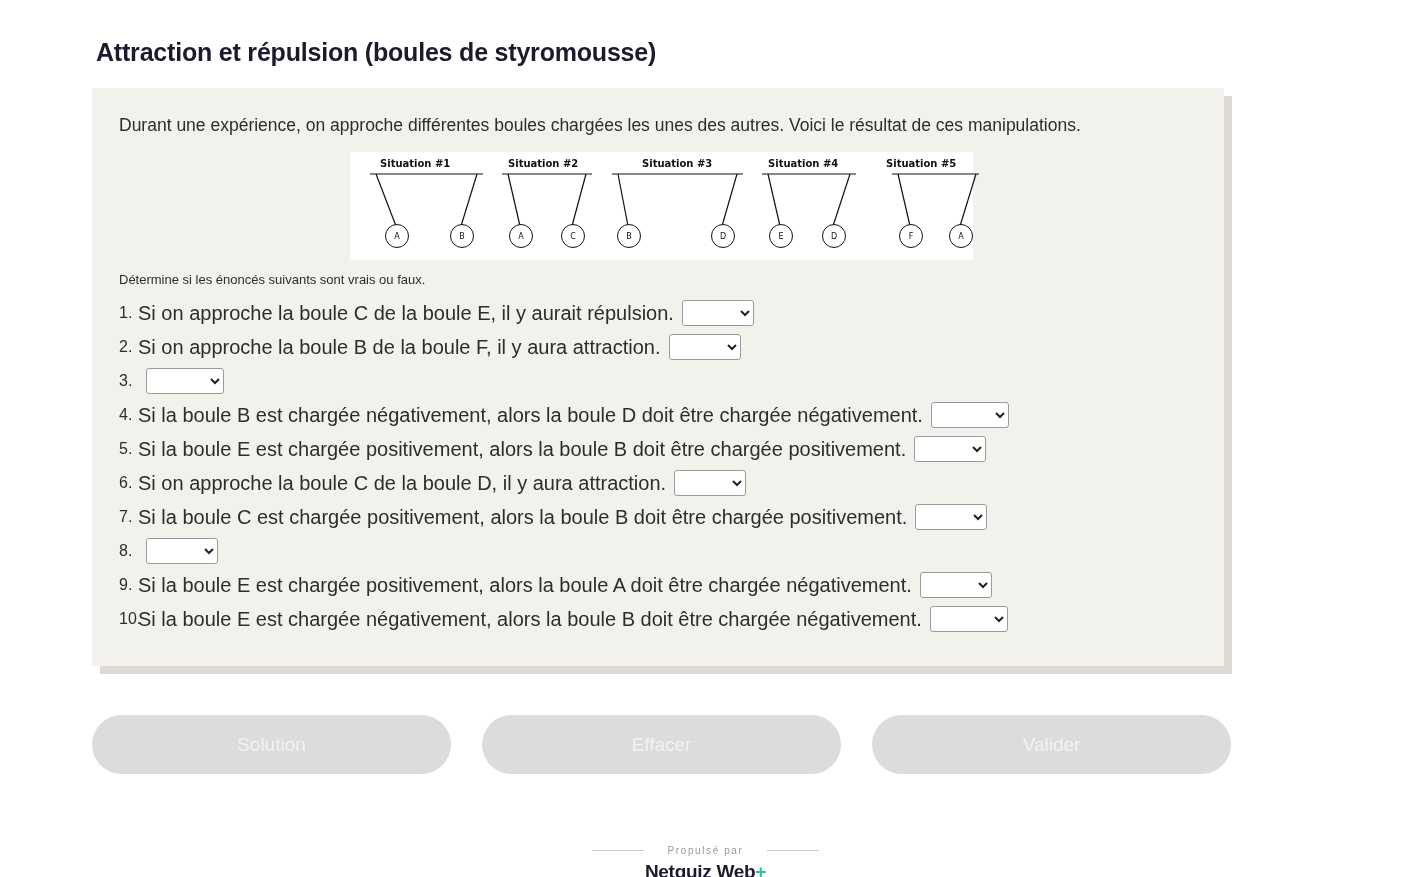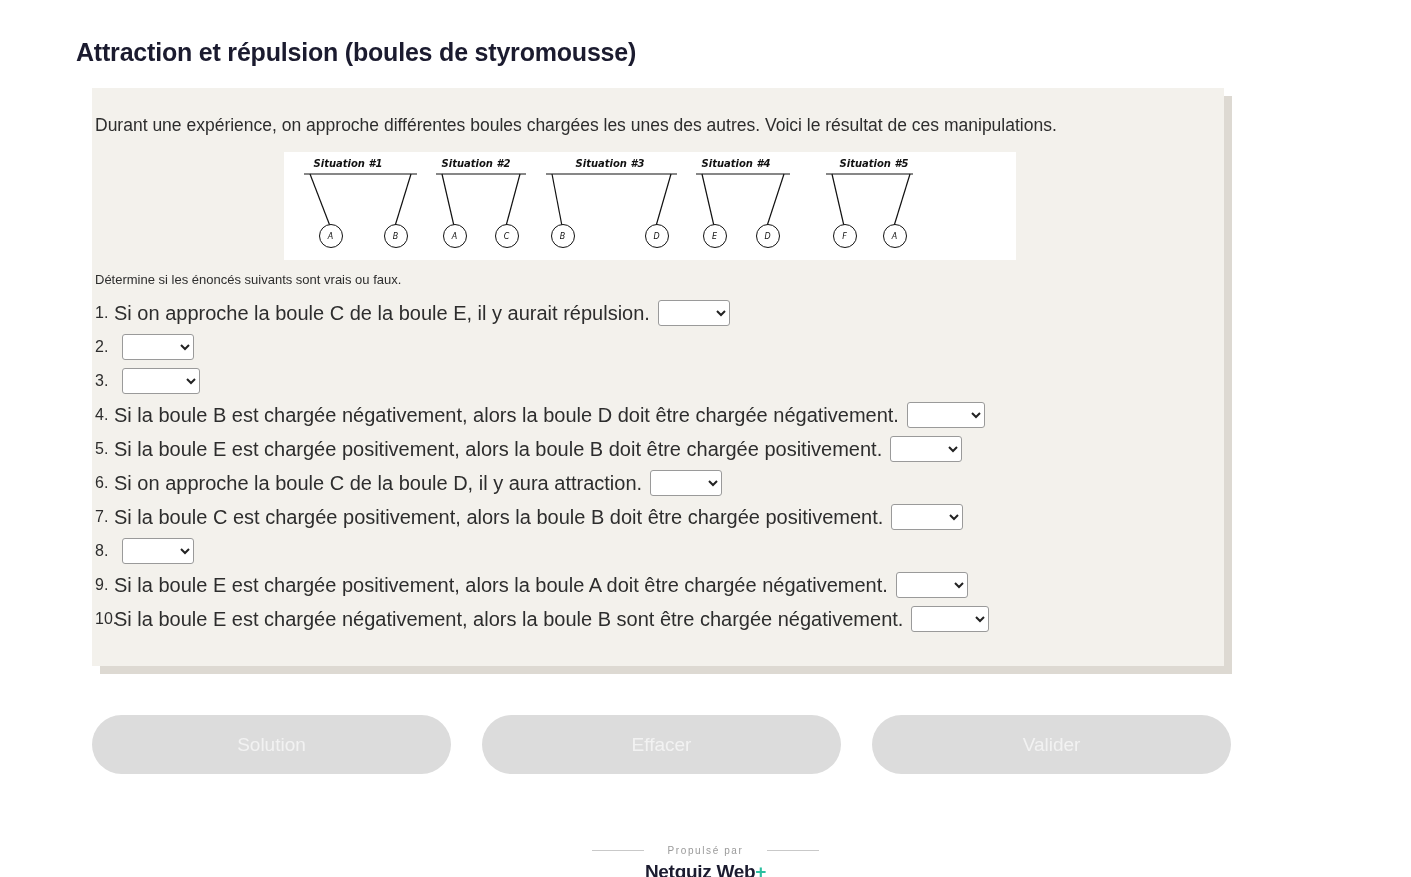--- a/index.html
+++ b/index.html
@@ -14,21 +14,21 @@
     overflow: hidden;
     position: relative;
   }
   .page {
     position: relative;
     width: 1411px;
     height: 877px;
   }
   .page-title {
     position: absolute;
-    left: 76px;
+    left: 96px;
     top: 38px;
     font-size: 25px;
     font-weight: bold;
     color: #1b1b2f;
     letter-spacing: -0.2px;
   }
   .card-shadow {
     position: absolute;
     left: 100px;
     top: 96px;
@@ -37,40 +37,39 @@
     background: #ddd9d2;
   }
   .card {
     position: absolute;
     left: 92px;
     top: 88px;
     width: 1132px;
     height: 578px;
     background: #f3f1ec;
     box-sizing: border-box;
-    padding: 22px 20px 10px 3px;
+    padding: 22px 20px 10px 27px;
   }
   .intro {
     font-size: 17.5px;
     color: #2d2d2d;
     line-height: 30px;
     width: 1070px;
     margin: 0 0 0 0;
   }
   .figure-wrap {
     margin-top: 12px;
     display: flex;
     justify-content: center;
   }
   .figure {
     background: #ffffff;
-    width: 732px;
+    width: 623px;
     height: 108px;
     position: relative;
-    font-style: italic;
   }
   .situation-label {
     position: absolute;
     font-family: "DejaVu Sans", sans-serif;
     font-size: 10px;
     font-weight: bold;
     color: #111;
     white-space: nowrap;
   }
   .ball {
@@ -217,21 +216,21 @@
 
           <line x1="542" y1="22" x2="632" y2="22" stroke="#111" stroke-width="1.2"></line>
           <line x1="548" y1="22" x2="560" y2="74" stroke="#111" stroke-width="1.2"></line>
           <line x1="626" y1="22" x2="610" y2="74" stroke="#111" stroke-width="1.2"></line>
         </svg>
 
         <div class="situation-label" style="left:30px; top:6px;">Situation #1</div>
         <div class="situation-label" style="left:158px; top:6px;">Situation #2</div>
         <div class="situation-label" style="left:292px; top:6px;">Situation #3</div>
         <div class="situation-label" style="left:418px; top:6px;">Situation #4</div>
-        <div class="situation-label" style="left:556px; top:6px;text-align:right;">Situation #5</div>
+        <div class="situation-label" style="left:536px; top:6px;text-align:right;">Situation #5</div>
 
         <div class="ball" style="left:35px; top:72px;">A</div>
         <div class="ball" style="left:100px; top:72px;">B</div>
 
         <div class="ball" style="left:159px; top:72px;">A</div>
         <div class="ball" style="left:211px; top:72px;">C</div>
 
         <div class="ball" style="left:267px; top:72px;">B</div>
         <div class="ball" style="left:361px; top:72px;">D</div>
 
@@ -250,20 +249,21 @@
       <div class="q-row">
         <span class="q-num">1.</span>
         <span class="q-text">Si on approche la boule C de la boule E, il y aurait répulsion.</span>
         <select class="answer w1">
           <option value=""></option><option>Vrai</option><option>Faux</option>
         </select>
       </div>
 
       <div class="q-row">
         <span class="q-num">2.</span>
+        <span class="q-text">Si on approche la boule B de la boule F, il y aura attraction.</span>
         <select class="answer w1">
           <option value=""></option><option>Vrai</option><option>Faux</option>
         </select>
       </div>
 
       <div class="q-row">
         <span class="q-num">3.</span>
         <select class="answer w2">
           <option value=""></option><option>Vrai</option><option>Faux</option>
         </select>
@@ -311,21 +311,21 @@
       <div class="q-row">
         <span class="q-num">9.</span>
         <span class="q-text">Si la boule E est chargée positivement, alors la boule A doit être chargée négativement.</span>
         <select class="answer w1">
           <option value=""></option><option>Vrai</option><option>Faux</option>
         </select>
       </div>
 
       <div class="q-row">
         <span class="q-num">10.</span>
-        <span class="q-text">Si la boule E est chargée négativement, alors la boule B sont être chargée négativement.</span>
+        <span class="q-text">Si la boule E est chargée négativement, alors la boule B doit être chargée négativement.</span>
         <select class="answer w2">
           <option value=""></option><option>Vrai</option><option>Faux</option>
         </select>
       </div>
 
     </div>
   </div>
 
   <div class="buttons">
     <button class="btn">Solution</button>

